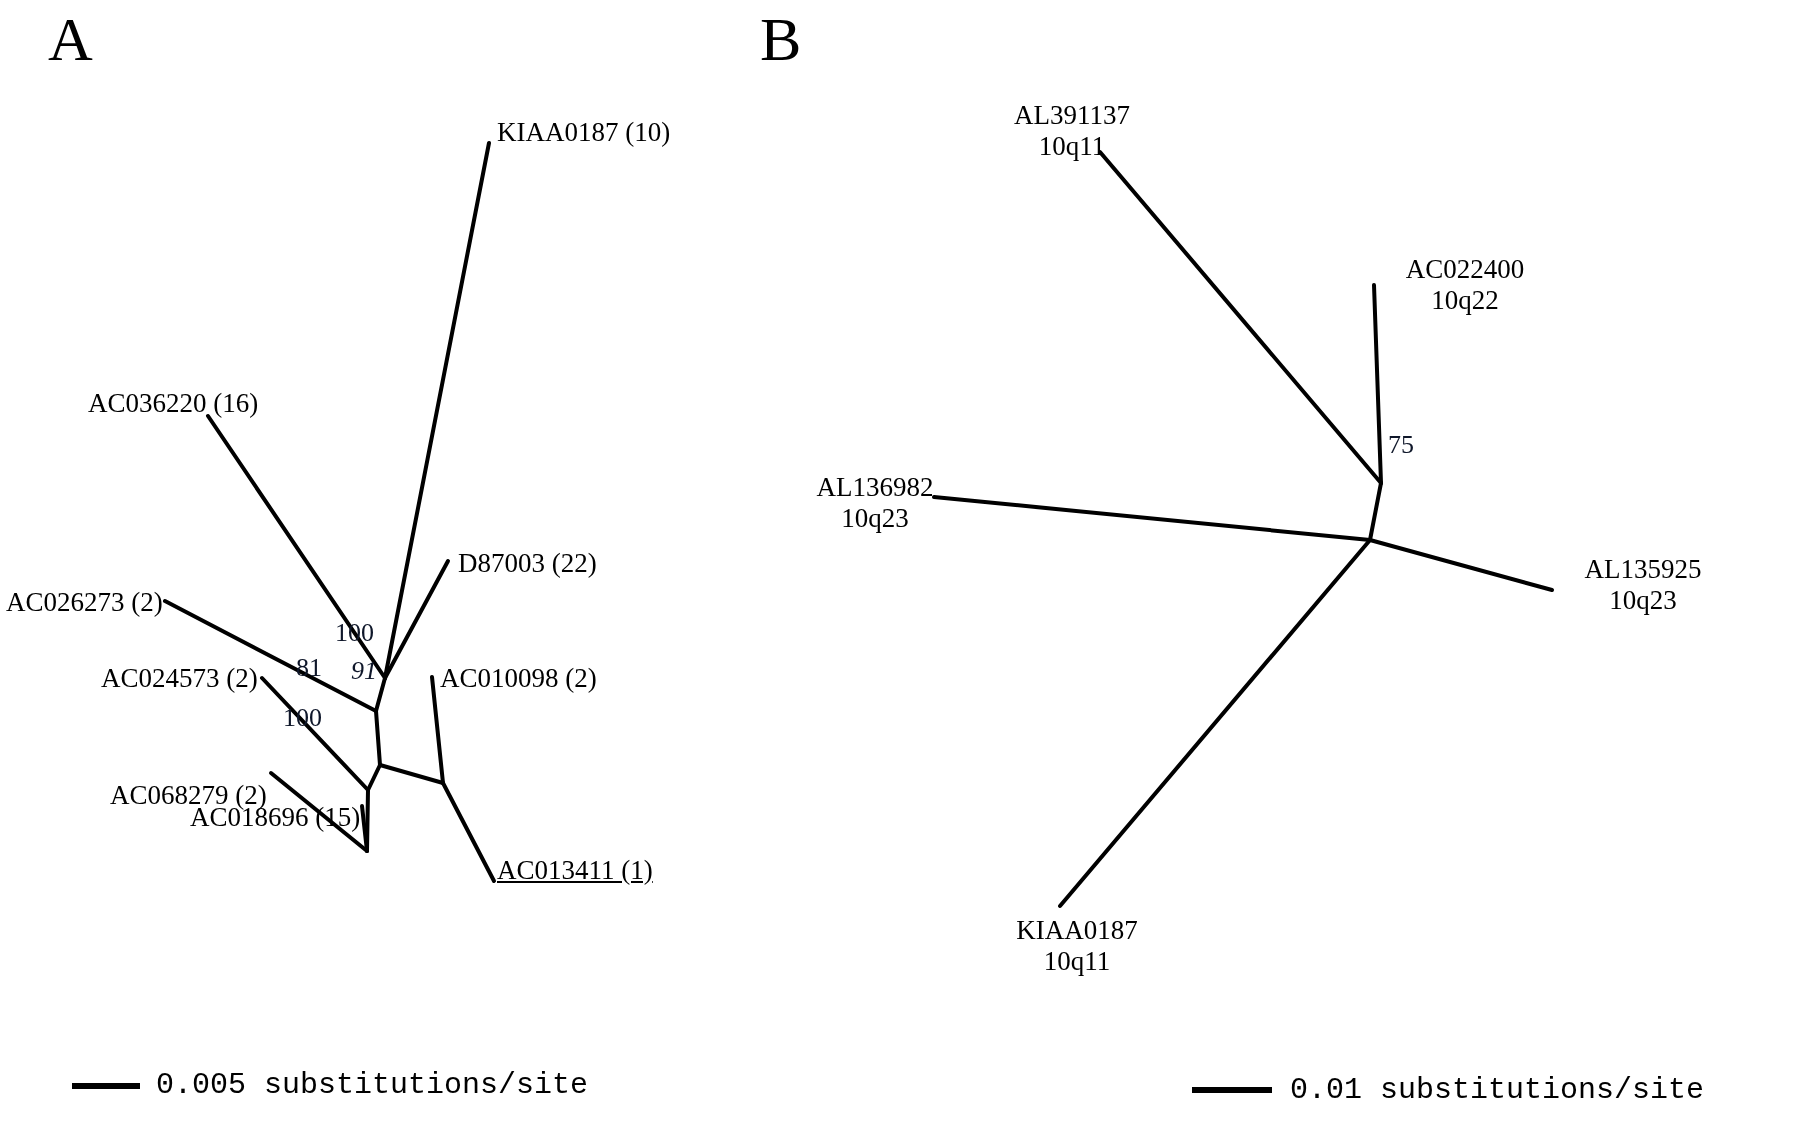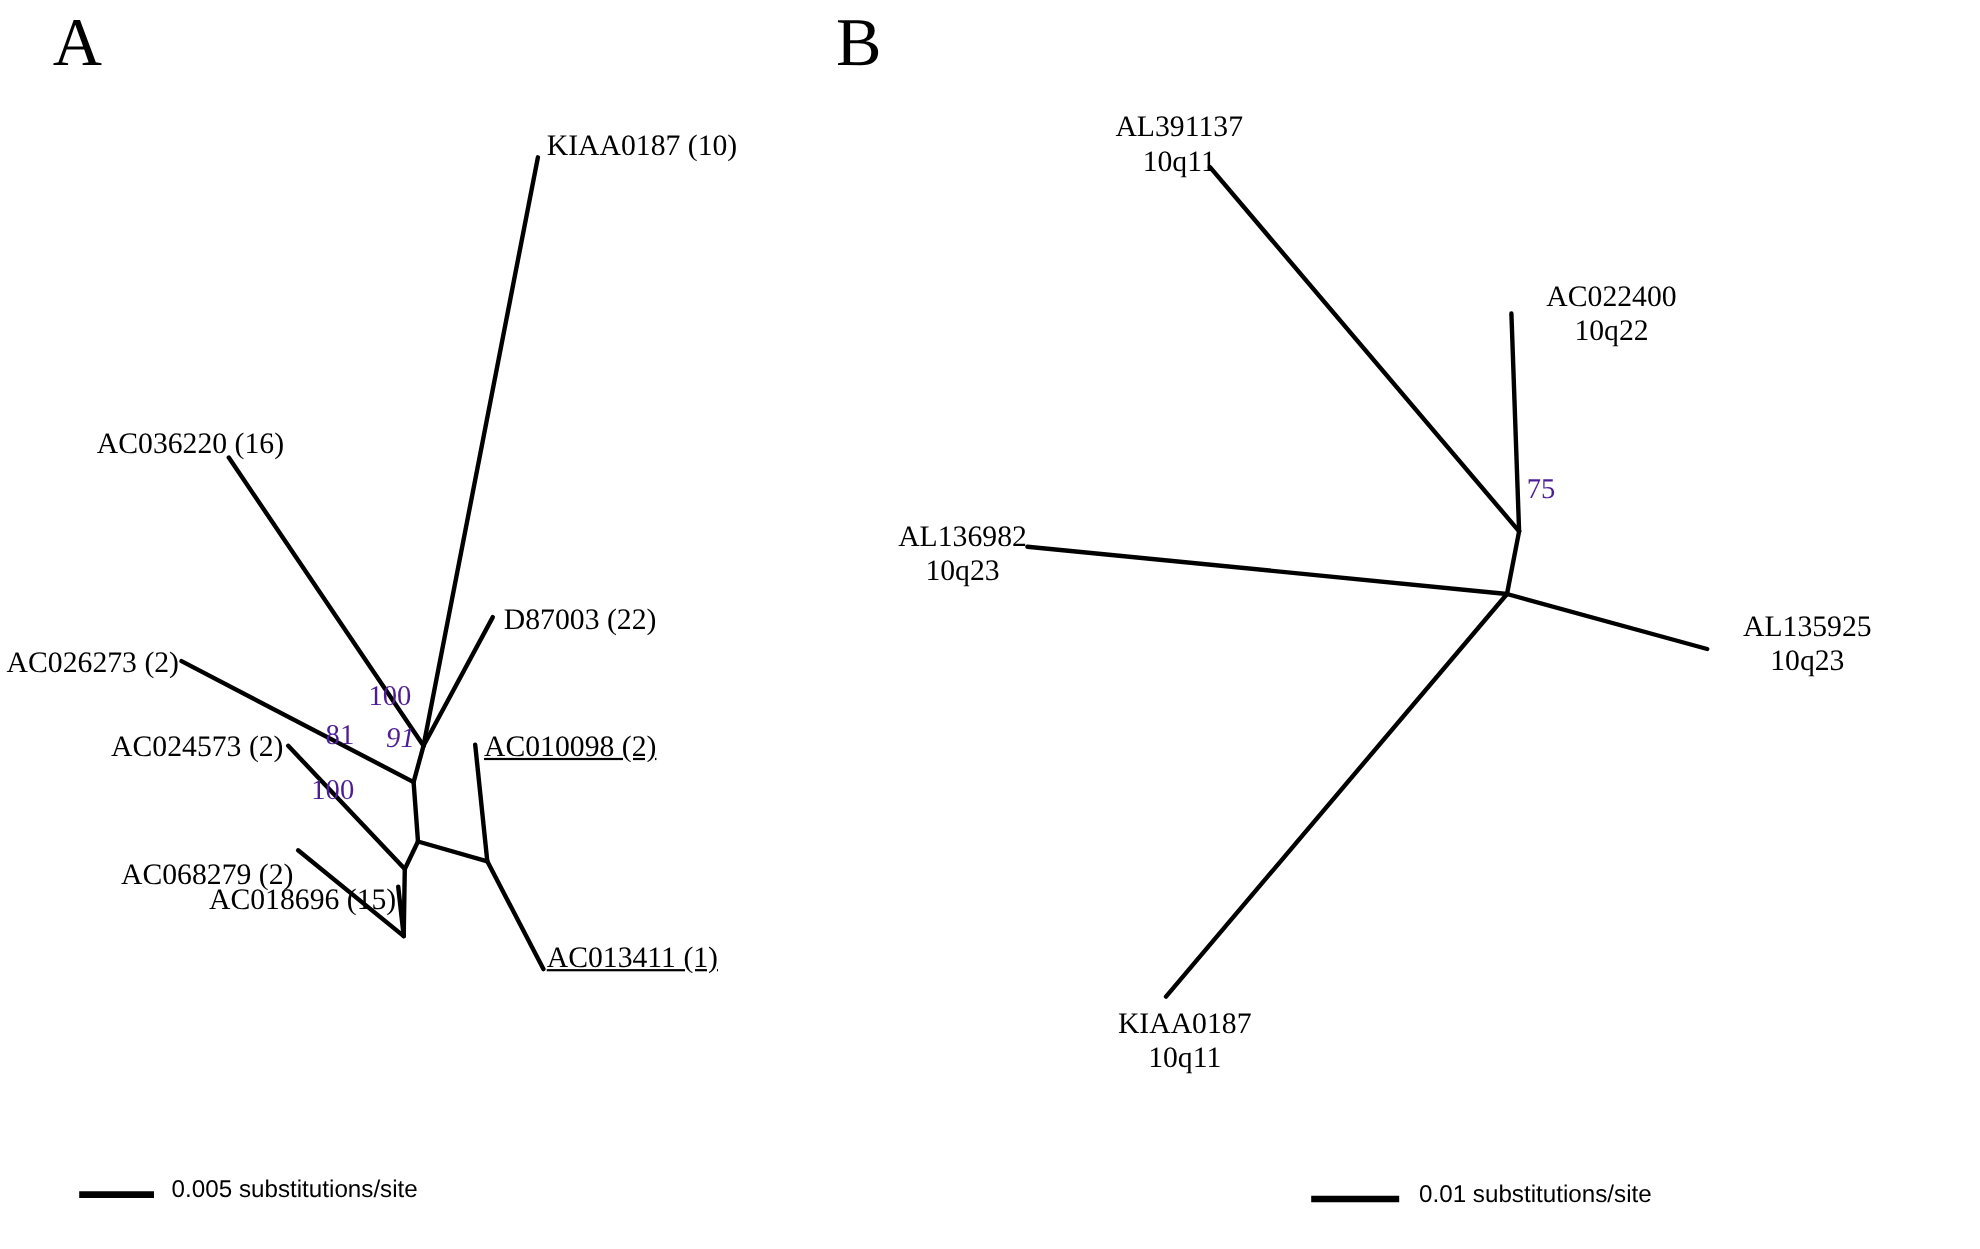--- a/index.html
+++ b/index.html
@@ -48,27 +48,27 @@
     white-space: pre;
   }
   .tip-label.two-line {
     text-align: center;
   }
   .boot-label {
     position: absolute;
     font-family: "Liberation Serif", "DejaVu Serif", serif;
     font-size: 26px;
     line-height: 1;
-    color: #4c1d95;
+    color: #0f172a;
     white-space: nowrap;
   }
   .scale-text {
     position: absolute;
-    font-family: Liberation Sans, sans-serif;
-    font-size: 22px;
+    font-family: Liberation Mono, monospace;
+    font-size: 30px;
     line-height: 1;
     color: #000;
     white-space: nowrap;
   }
 </style>
 </head>
 <body>
 
 <div id="figure">
 
@@ -107,21 +107,21 @@
   <div class="panel-letter" id="letter-B" style="left: 760px; top: 8px;">B</div>
 
   <div id="labels-A">
       <div class="tip-label" style="left: 497px; top: 117px; text-align: left;"><div>KIAA0187 (10)</div></div>
       <div class="tip-label" style="left: 88px; top: 388px; text-align: left;"><div>AC036220 (16)</div></div>
       <div class="tip-label" style="left: 458px; top: 548px; text-align: left;"><div>D87003 (22)</div></div>
       <div class="tip-label" style="left: 6px; top: 587px; text-align: center;"><div>AC026273 (2)</div></div>
       <div class="tip-label" style="left: 101px; top: 663px; text-align: left;"><div>AC024573 (2)</div></div>
       <div class="tip-label" style="left: 110px; top: 757px; text-align: left; margin-top: 23px;"><div>AC068279 (2)</div></div>
       <div class="tip-label" style="left: 190px; top: 802px; text-align: right;"><div>AC018696 (15)</div></div>
-      <div class="tip-label" style="left: 440px; top: 663px; text-align: left; text-decoration: underline;"><div>AC010098 (2)</div></div>
+      <div class="tip-label" style="left: 440px; top: 663px; text-align: left;"><div>AC010098 (2)</div></div>
       <div class="tip-label" style="left: 497px; top: 855px; text-align: left; text-decoration: underline;"><div>AC013411 (1)</div></div>
       <div class="boot-label" style="left: 335px; top: 620px;">100</div>
       <div class="boot-label" style="left: 296px; top: 655px;">81</div>
       <div class="boot-label" style="left: 351px; top: 658px; font-style: italic;">91</div>
       <div class="boot-label" style="left: 283px; top: 705px;">100</div>
       <div class="scale-text" style="left: 156px; top: 1070px;">0.005 substitutions/site</div>
     </div>
   <div id="labels-B">
       <div class="tip-label two-line" style="left: 1002px; top: 100px; width: 140px; text-align: center;"><div>AL391137</div><div>10q11</div></div>
       <div class="tip-label two-line" style="left: 1390px; top: 254px; width: 150px; text-align: center;"><div>AC022400</div><div>10q22</div></div>

